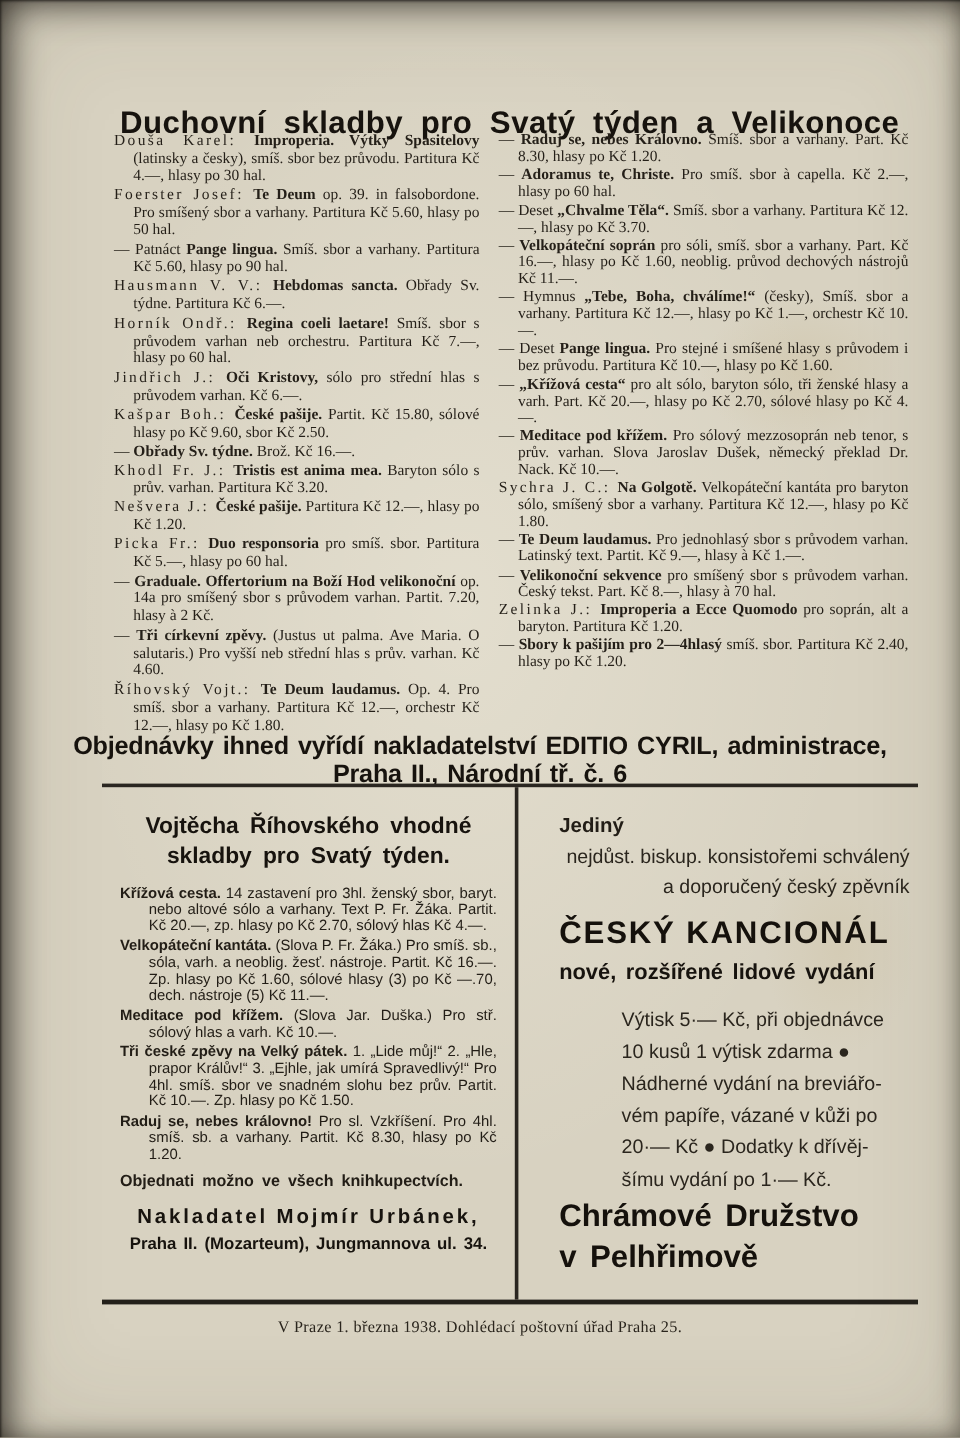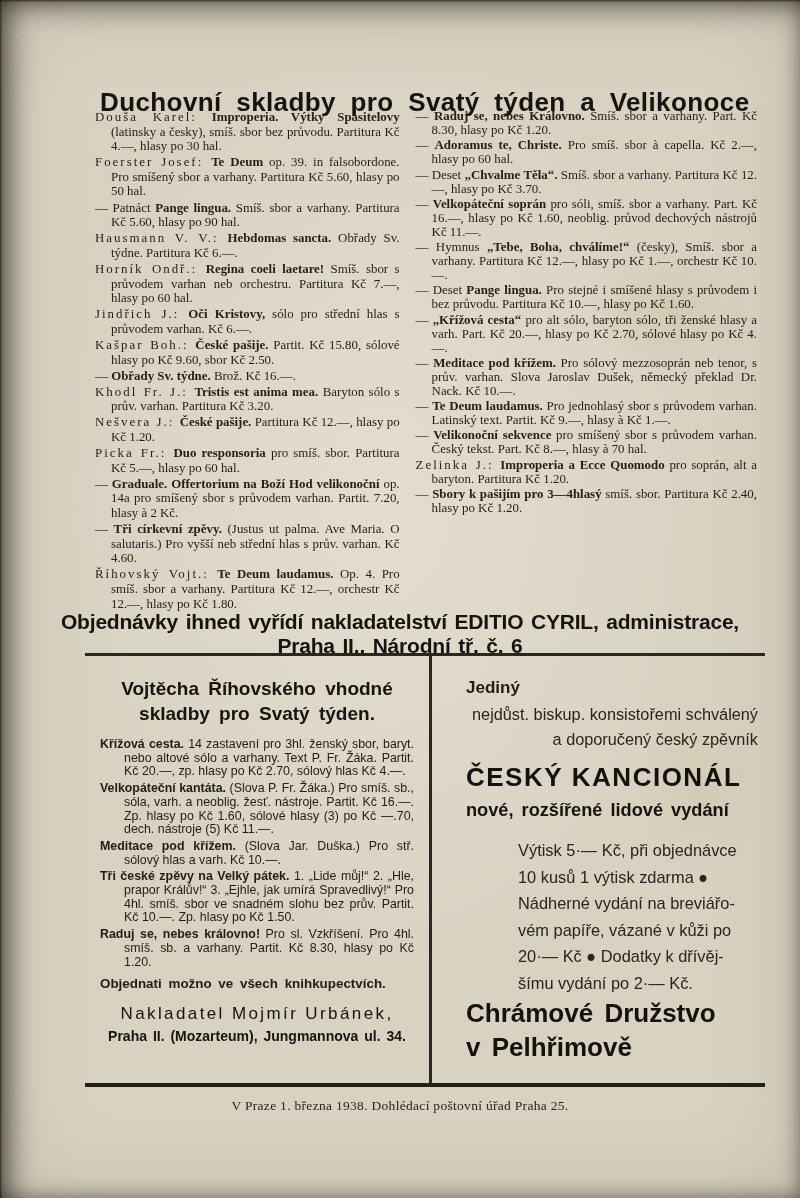--- a/index.html
+++ b/index.html
@@ -44,21 +44,21 @@
   .rule-bottom{position:absolute;left:85px;top:1083px;width:680px;height:4px;background:#23201a;}
   .divider-v{position:absolute;left:429px;top:656px;width:3px;height:427px;background:#2a2620;}
   
   .leftbox{position:absolute;left:100px;top:676px;width:314px;
     font-family:"Liberation Sans",sans-serif;color:#221d16;}
   .lb-heading{font-weight:bold;font-size:19px;line-height:25px;text-align:center;
     word-spacing:4px;color:#17130e;}
   .lb-items{margin-top:12px;font-size:12.4px;line-height:13.7px;text-align:justify;}
   .lb-items .entry{padding-left:24px;text-indent:-24px;margin-bottom:3px;}
   .lb-note{margin-top:7px;font-weight:bold;font-size:13.4px;word-spacing:3px;}
-  .lb-publisher{margin-top:13px;font-weight:normal;font-size:17px;letter-spacing:2.4px;
+  .lb-publisher{margin-top:13px;font-weight:bold;font-size:17px;letter-spacing:2.4px;
     text-align:center;white-space:nowrap;color:#17130e;}
   .lb-address{margin-top:4px;font-weight:bold;font-size:14px;text-align:center;
     word-spacing:2px;color:#17130e;}
   
   .rightbox{position:absolute;left:466px;top:678px;width:292px;
     font-family:"Liberation Sans",sans-serif;color:#221d16;}
   .rb-jediny{font-weight:bold;font-size:17px;}
   .rb-intro{margin-top:4px;font-size:16.3px;line-height:25px;text-align:right;color:#2a251d;}
   .rb-title{margin-top:10px;font-weight:bold;font-size:26px;letter-spacing:1.5px;
     white-space:nowrap;color:#15110c;}
@@ -97,24 +97,25 @@
       </div>
     <div class="col col-right">
         <div class="entry"><span>— </span><span class="b">Raduj se, nebes Královno. </span><span>Smíš. sbor a varhany. Part. Kč 8.30, hlasy po Kč 1.20.</span></div>
         <div class="entry"><span>— </span><span class="b">Adoramus te, Christe. </span><span>Pro smíš. sbor à capella. Kč 2.—, hlasy po 60 hal.</span></div>
         <div class="entry"><span>— Deset </span><span class="b">„Chvalme Těla“. </span><span>Smíš. sbor a varhany. Partitura Kč 12.—, hlasy po Kč 3.70.</span></div>
         <div class="entry"><span>— </span><span class="b">Velkopáteční soprán </span><span>pro sóli, smíš. sbor a varhany. Part. Kč 16.—, hlasy po Kč 1.60, neoblig. průvod dechových nástrojů Kč 11.—.</span></div>
         <div class="entry"><span>— Hymnus </span><span class="b">„Tebe, Boha, chválíme!“ </span><span>(česky), Smíš. sbor a varhany. Partitura Kč 12.—, hlasy po Kč 1.—, orchestr Kč 10.—.</span></div>
         <div class="entry"><span>— Deset </span><span class="b">Pange lingua. </span><span>Pro stejné i smíšené hlasy s průvodem i bez průvodu. Partitura Kč 10.—, hlasy po Kč 1.60.</span></div>
         <div class="entry"><span>— </span><span class="b">„Křížová cesta“ </span><span>pro alt sólo, baryton sólo, tři ženské hlasy a varh. Part. Kč 20.—, hlasy po Kč 2.70, sólové hlasy po Kč 4.—.</span></div>
         <div class="entry"><span>— </span><span class="b">Meditace pod křížem. </span><span>Pro sólový mezzosoprán neb tenor, s prův. varhan. Slova Jaroslav Dušek, německý překlad Dr. Nack. Kč 10.—.</span></div>
+        <div class="entry"><span class="a">Sychra J. C.: </span><span class="b">Na Golgotě. </span><span>Velkopáteční kantáta pro baryton sólo, smíšený sbor a varhany. Partitura Kč 12.—, hlasy po Kč 1.80.</span></div>
         <div class="entry"><span>— </span><span class="b">Te Deum laudamus. </span><span>Pro jednohlasý sbor s průvodem varhan. Latinský text. Partit. Kč 9.—, hlasy à Kč 1.—.</span></div>
         <div class="entry"><span>— </span><span class="b">Velikonoční sekvence </span><span>pro smíšený sbor s průvodem varhan. Český tekst. Part. Kč 8.—, hlasy à 70 hal.</span></div>
         <div class="entry"><span class="a">Zelinka J.: </span><span class="b">Improperia a Ecce Quomodo </span><span>pro soprán, alt a baryton. Partitura Kč 1.20.</span></div>
-        <div class="entry"><span>— </span><span class="b">Sbory k pašijím pro 3—4hlasý </span><span>smíš. sbor. Partitura Kč 2.40, hlasy po Kč 1.20.</span></div>
+        <div class="entry"><span>— </span><span class="b">Sbory k pašijím pro 2—4hlasý </span><span>smíš. sbor. Partitura Kč 2.40, hlasy po Kč 1.20.</span></div>
       </div>
   </div>
 
   <div class="banner">Objednávky ihned vyřídí nakladatelství EDITIO CYRIL, administrace, Praha II., Národní tř. č. 6</div>
 
   <div class="rule-mid"></div>
   <div class="divider-v"></div>
   <div class="rule-bottom"></div>
 
   <div class="leftbox">
@@ -141,21 +142,21 @@
         <div class="line">a doporučený český zpěvník</div>
       </div>
     <div class="rb-title">ČESKÝ KANCIONÁL</div>
     <div class="rb-subtitle">nové, rozšířené lidové vydání</div>
     <div class="rb-body">
         <div class="line">Výtisk 5·— Kč, při objednávce</div>
         <div class="line">10 kusů 1 výtisk zdarma ●</div>
         <div class="line">Nádherné vydání na breviářo-</div>
         <div class="line">vém papíře, vázané v kůži po</div>
         <div class="line">20·— Kč ● Dodatky k dřívěj-</div>
-        <div class="line">šímu vydání po 2·— Kč.</div>
+        <div class="line">šímu vydání po 1·— Kč.</div>
       </div>
     <div class="rb-org">
         <div class="line">Chrámové Družstvo</div>
         <div class="line">v Pelhřimově</div>
       </div>
   </div>
 
   <div class="page-footer">V Praze 1. března 1938. Dohlédací poštovní úřad Praha 25.</div>
 </div>
 

